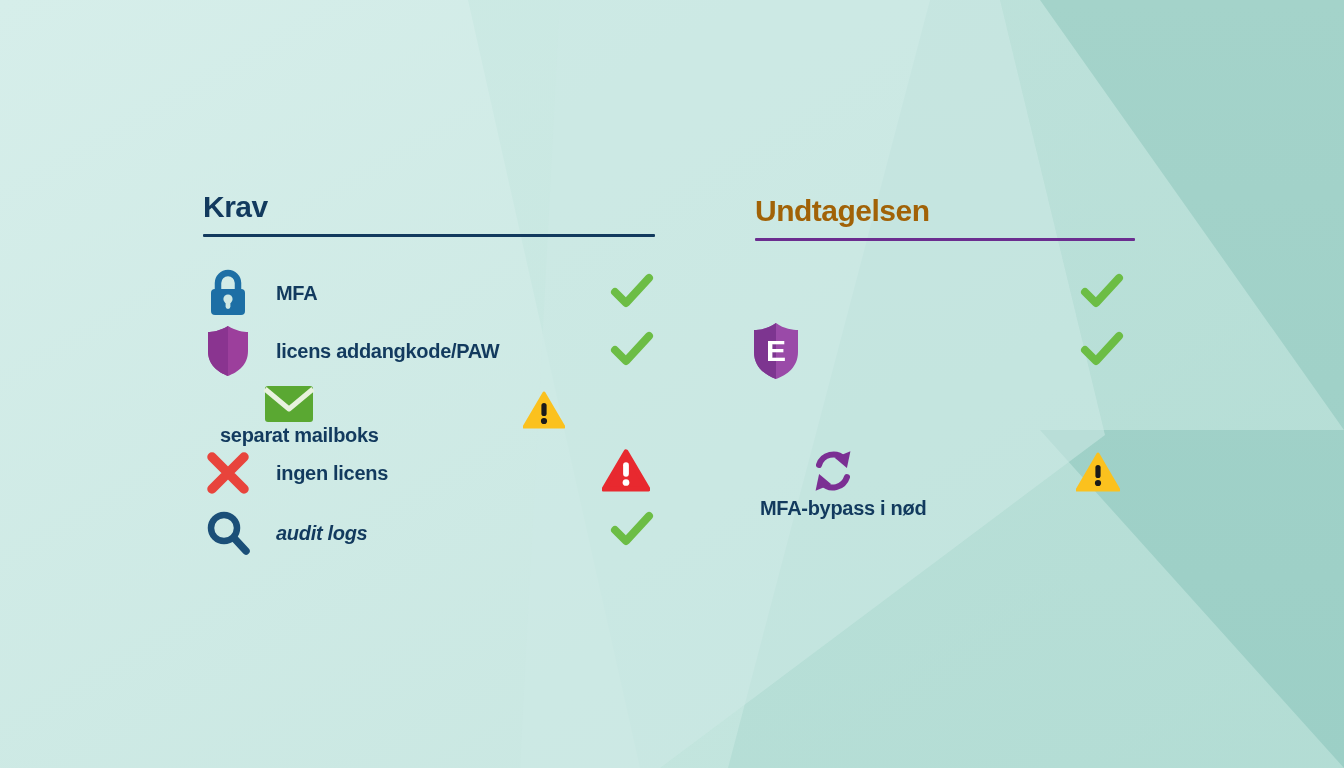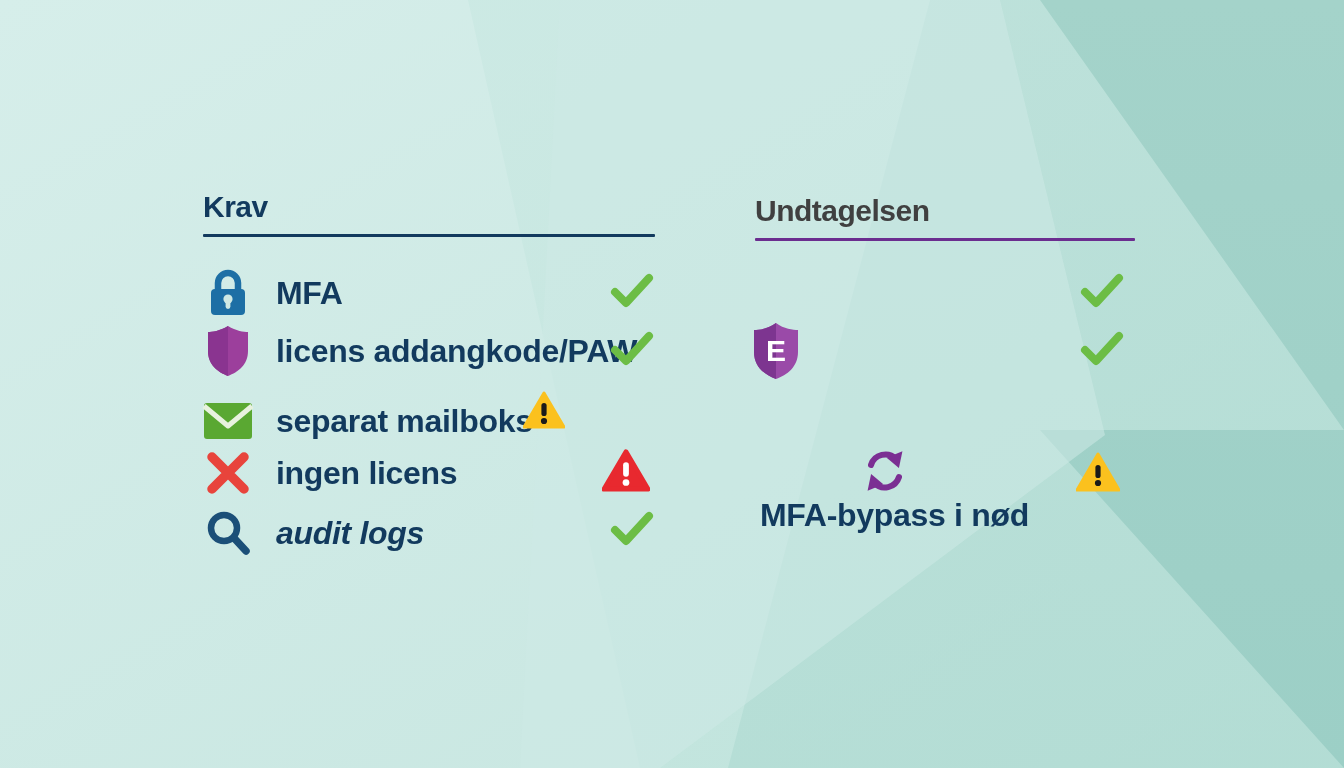--- a/index.html
+++ b/index.html
@@ -41,21 +41,21 @@
 
   .col-title {
     font-size: 30px;
     font-weight: bold;
     letter-spacing: -0.5px;
     line-height: 1.0;
     margin: 0;
     white-space: nowrap;
   }
   #title-krav   { color: #123a5e; }
-  #title-undtag { color: #404040; }
+  #title-undtag { color: #a16207; }
 
   .col-rule {
     height: 3px;
     margin-top: 12px;
     border-radius: 1px;
   }
   #rule-krav   { background: #123a5e; width: 452px; }
   #rule-undtag { background: #6b2d8f; width: 380px; }
 
   
@@ -66,40 +66,40 @@
     height: 58px;
   }
   .row-icon {
     width: 56px;
     min-width: 56px;
     display: flex;
     align-items: center;
     justify-content: center;
   }
   .row-label {
-    font-size: 32px;
+    font-size: 20px;
     font-weight: bold;
     color: #123a5e;
     letter-spacing: -0.3px;
     white-space: nowrap;
     margin-left: 20px;
   }
   .row-status {
     position: absolute;
     display: flex;
     align-items: center;
     justify-content: center;
     width: 48px;
     height: 48px;
   }
 
   
   #row-k-0 { left: 200px; top: 264px; }
   #row-k-1 { left: 200px; top: 322px; }
-  #row-k-2 { left: 200px; top: 392px; }
+  #row-k-2 { left: 200px; top: 384px; flex-direction: column; }
   #row-k-3 { left: 200px; top: 444px; }
   #row-k-4 { left: 200px; top: 504px; font-style: italic; }
 
   
   #st-k-0 { left: 608px; top: 268px; }
   #st-k-1 { left: 608px; top: 326px; }
   #st-k-2 { left: 520px; top: 386px; }
   #st-k-3 { left: 602px; top: 446px; }
   #st-k-4 { left: 608px; top: 506px; }
 

